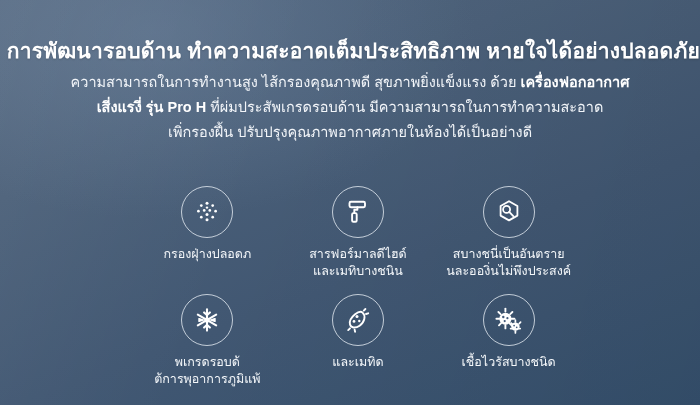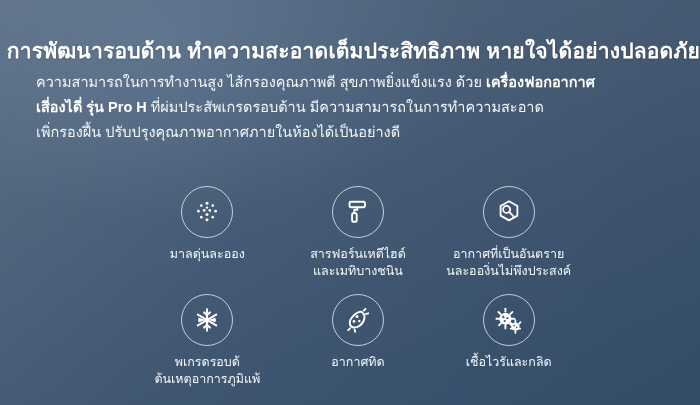--- a/index.html
+++ b/index.html
@@ -47,21 +47,21 @@
     color: #ffffff;
     text-shadow: 0 1px 2px rgba(0,0,0,0.18);
     z-index: 2;
   }
 
   .subcopy {
     position: absolute;
     top: 70px;
     left: 36px;
     right: 36px;
-    text-align: left;
+    text-align: center;
     font-size: 14.5px;
     line-height: 25px;
     color: #f2f5f9;
     z-index: 2;
   }
   .subcopy .line {
     display: block;
     white-space: nowrap;
   }
   .subcopy .em {
@@ -117,21 +117,21 @@
 </style>
 </head>
 <body>
 
 <div class="poster">
 
   <h1 class="headline">การพัฒนารอบด้าน ทำความสะอาดเต็มประสิทธิภาพ หายใจได้อย่างปลอดภัย</h1>
 
   <div class="subcopy">
     <span class="line"><span>ความสามารถในการทำงานสูง ไส้กรองคุณภาพดี สุขภาพยิ่งแข็งแรง ด้วย </span><span class="em">เครื่องฟอกอากาศ</span></span>
-    <span class="line"><span class="em">เสี่องไดี่ รุ่น Pro H</span><span> ที่ผ่มประสัพเกรดรอบด้าน มีความสามารถในการทำความสะอาด</span></span>
+    <span class="line"><span class="em">เสี่งแรงี่ รุ่น Pro H</span><span> ที่ผ่มประสัพเกรดรอบด้าน มีความสามารถในการทำความสะอาด</span></span>
     <span class="line">เพิ่กรองฝึ้น ปรับปรุงคุณภาพอากาศภายในห้องได้เป็นอย่างดี</span>
   </div>
 
   <div class="feature-grid">
 
     <div class="feature">
       <div class="icon-circle">
         <svg width="30" height="30" viewBox="0 0 30 30" aria-hidden="true">
           <g fill="#ffffff">
             <circle cx="15" cy="6.2" r="1.5"></circle>
@@ -143,52 +143,52 @@
             <circle cx="20.7" cy="20.2" r="1.35"></circle>
             <circle cx="15" cy="22.8" r="1.5"></circle>
             <circle cx="12.2" cy="13.4" r="1.35"></circle>
             <circle cx="17.8" cy="13.4" r="1.35"></circle>
             <circle cx="15" cy="17.6" r="1.5"></circle>
             <circle cx="15" cy="10.6" r="1.2"></circle>
           </g>
         </svg>
       </div>
       <div class="feature-label">
-        <span>มาลดุ่นละออง</span>
+        <span>กรองฝุ่างปลอดภ</span>
       </div>
     </div>
 
     <div class="feature">
       <div class="icon-circle">
         <svg width="28" height="28" viewBox="0 0 28 28" aria-hidden="true">
           <g fill="none" stroke="#ffffff" stroke-width="1.9" stroke-linecap="round" stroke-linejoin="round">
             <rect x="5.5" y="3.8" width="15.5" height="5.4" rx="1.4"></rect>
             <path d="M13.4 9.2 v2.6 h-3.1 v3.3"></path>
             <rect x="8.1" y="15.1" width="4.6" height="8.6" rx="1.3"></rect>
           </g>
         </svg>
       </div>
       <div class="feature-label">
-        <span>สารฟอร์นเหตีไฮด์</span>
+        <span>สารฟอร์มาลดีไฮด์</span>
         <span class="l2">และเมทิบางชนิน</span>
       </div>
     </div>
 
     <div class="feature">
       <div class="icon-circle">
         <svg width="28" height="28" viewBox="0 0 28 28" aria-hidden="true">
           <g fill="none" stroke="#ffffff" stroke-width="1.8" stroke-linecap="round" stroke-linejoin="round">
             <path d="M14 3.2 L22.4 8 v9.6 L14 22.4 L5.6 17.6 V8 Z"></path>
             <circle cx="11.6" cy="11.4" r="3.5"></circle>
             <path d="M14.2 13.9 L18.3 18.2"></path>
           </g>
         </svg>
       </div>
       <div class="feature-label">
-        <span>อากาศที่เป็นอันตราย</span>
+        <span>สบางชนี่เป็นอันตราย</span>
         <span class="l2">นละอองิ่นไม่พึงประสงค์</span>
       </div>
     </div>
 
     <div class="feature">
       <div class="icon-circle">
         <svg width="28" height="28" viewBox="0 0 28 28" aria-hidden="true">
           <g stroke="#ffffff" stroke-width="2.1" stroke-linecap="round" fill="none">
             <path d="M14 3.4 V24.6"></path>
             <path d="M4.8 8.7 L23.2 19.3"></path>
@@ -196,21 +196,21 @@
             <path d="M11.1 6.4 L14 9.1 L16.9 6.4"></path>
             <path d="M11.1 21.6 L14 18.9 L16.9 21.6"></path>
             <path d="M6.1 13.1 L9.0 14 L6.1 14.9"></path>
             <path d="M21.9 13.1 L19.0 14 L21.9 14.9"></path>
           </g>
           <circle cx="14" cy="14" r="2.6" fill="#ffffff"></circle>
         </svg>
       </div>
       <div class="feature-label">
         <span>พเกรดรอบด้</span>
-        <span class="l2">ต้นเหตุอาการภูมิแพ้</span>
+        <span class="l2">ต้การพุอาการภูมิแพ้</span>
       </div>
     </div>
 
     <div class="feature">
       <div class="icon-circle">
         <svg width="28" height="28" viewBox="0 0 28 28" aria-hidden="true">
           <g fill="none" stroke="#ffffff" stroke-width="1.9" stroke-linecap="round">
             <path d="M18.6 6.6 c3.4 3.1 2.1 9.6 -3.0 13.1 c-4.4 3.0 -8.6 2.1 -9.6 -1.2 c-1.0 -3.4 1.9 -7.6 5.1 -10.2 c2.9 -2.4 5.9 -3.3 7.5 -1.7 Z"></path>
             <path d="M19.8 4.6 l1.6 -1.6"></path>
             <path d="M22.0 8.0 l2.2 -0.7"></path>
@@ -218,21 +218,21 @@
             <path d="M10.6 23.6 l0.5 2.2"></path>
           </g>
           <g fill="#ffffff">
             <circle cx="13.0" cy="10.6" r="1.5"></circle>
             <circle cx="10.0" cy="15.4" r="1.4"></circle>
             <circle cx="15.3" cy="15.0" r="1.2"></circle>
           </g>
         </svg>
       </div>
       <div class="feature-label">
-        <span class="l2">อากาศทิด</span>
+        <span class="l2">และเมทิด</span>
       </div>
     </div>
 
     <div class="feature">
       <div class="icon-circle">
         <svg width="29" height="29" viewBox="0 0 29 29" aria-hidden="true">
           <g stroke="#ffffff" stroke-width="1.9" stroke-linecap="round">
             <path d="M11.4 2.6 V5.6"></path>
             <path d="M4.4 6.0 L6.6 8.1"></path>
             <path d="M18.4 6.0 L16.2 8.1"></path>
@@ -257,18 +257,18 @@
             <path d="M21.4 27.0 V25.2"></path>
           </g>
           <circle cx="21.4" cy="20.6" r="4.2" fill="#ffffff"></circle>
           <g fill="#42597a">
             <circle cx="20.1" cy="19.6" r="0.85"></circle>
             <circle cx="22.7" cy="21.4" r="0.8"></circle>
           </g>
         </svg>
       </div>
       <div class="feature-label">
-        <span>เชื้อไวรัและกลิด</span>
+        <span>เชื้อไวรัสบางชนิด</span>
       </div>
     </div>
 
   </div>
 </div>
 
 </body></html>

